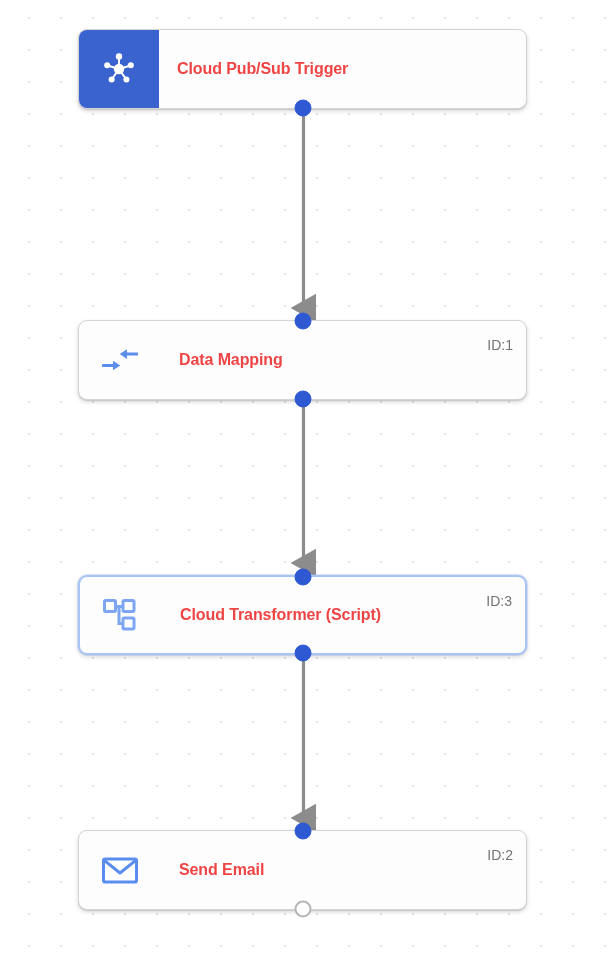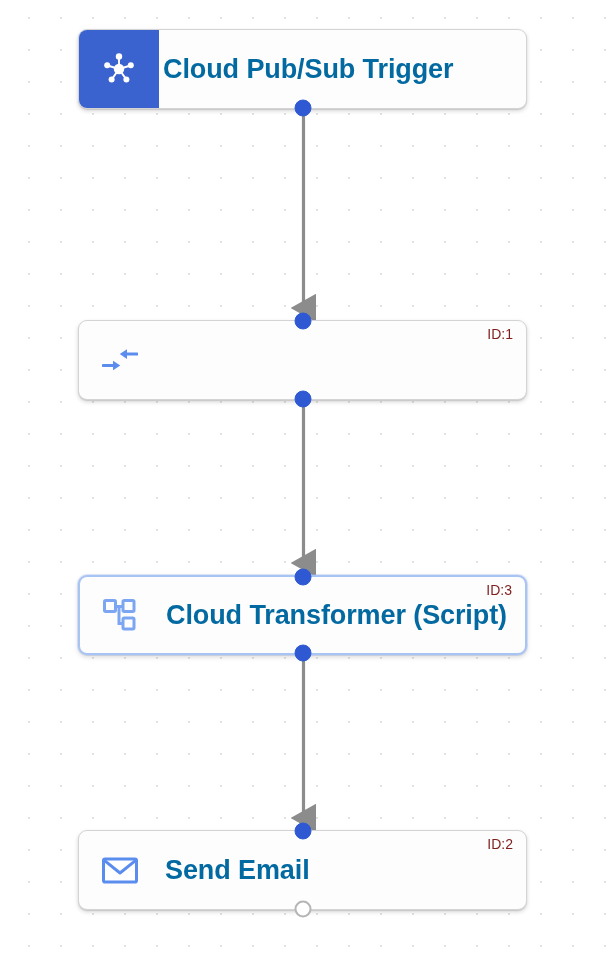--- a/index.html
+++ b/index.html
@@ -76,34 +76,35 @@
 
   .node-body {
     flex: 1 1 auto;
     position: relative;
     display: flex;
     align-items: center;
     padding-left: 4px;
   }
 
   .node-title {
-    font-size: 27px;
+    font-size: 16px;
     font-weight: bold;
-    color: #0369a1;
+    color: #ef4444;
     letter-spacing: -0.1px;
     white-space: nowrap;
+    margin-left: 14px;
   }
 
   .node-id {
     position: absolute;
-    top: 5px;
+    top: 16px;
     right: 13px;
     font-size: 14px;
     font-weight: normal;
-    color: #7f1d1d;
+    color: #737373;
     letter-spacing: 0px;
   }
 
   
   .handle {
     position: absolute;
     width: 17px;
     height: 17px;
     border-radius: 50%;
     left: 50%;
@@ -178,20 +179,21 @@
             <rect x="2" y="21.0" width="12" height="3.0" rx="0.4"></rect>
             <path d="M13.0,17.7 L20.3,22.5 L13.0,27.3 z"></path>
 
             <rect x="26" y="9.6" width="12" height="3.0" rx="0.4"></rect>
             <path d="M27.0,6.3 L19.7,11.1 L27.0,15.9 z"></path>
           </g>
         </svg>
       </span>
     </div>
     <div class="node-body">
+      <span class="node-title">Data Mapping</span>
       <span class="node-id">ID:1</span>
     </div>
     <span class="handle filled target"></span>
     <span class="handle filled source"></span>
   </div>
 
   <div class="node selected" style="top:575px;">
     <div class="icon-panel-plain">
       <span>
         <svg class="glyph" width="40" height="40" viewBox="0 0 40 40">

